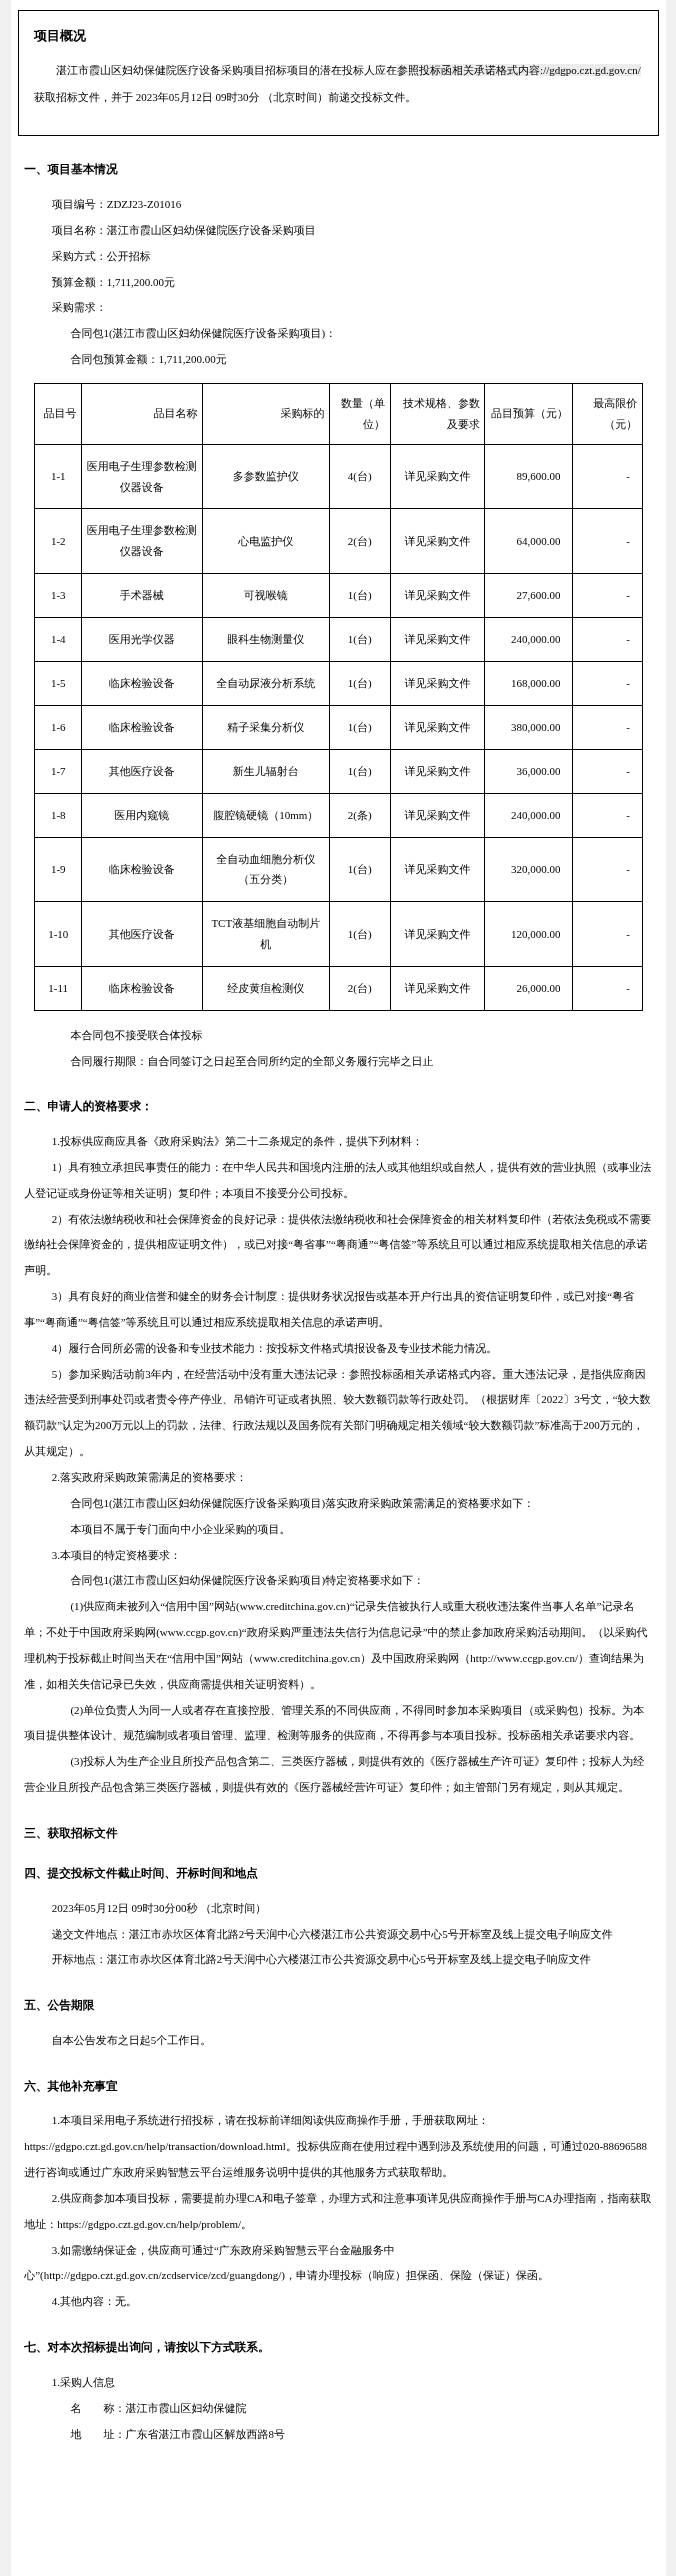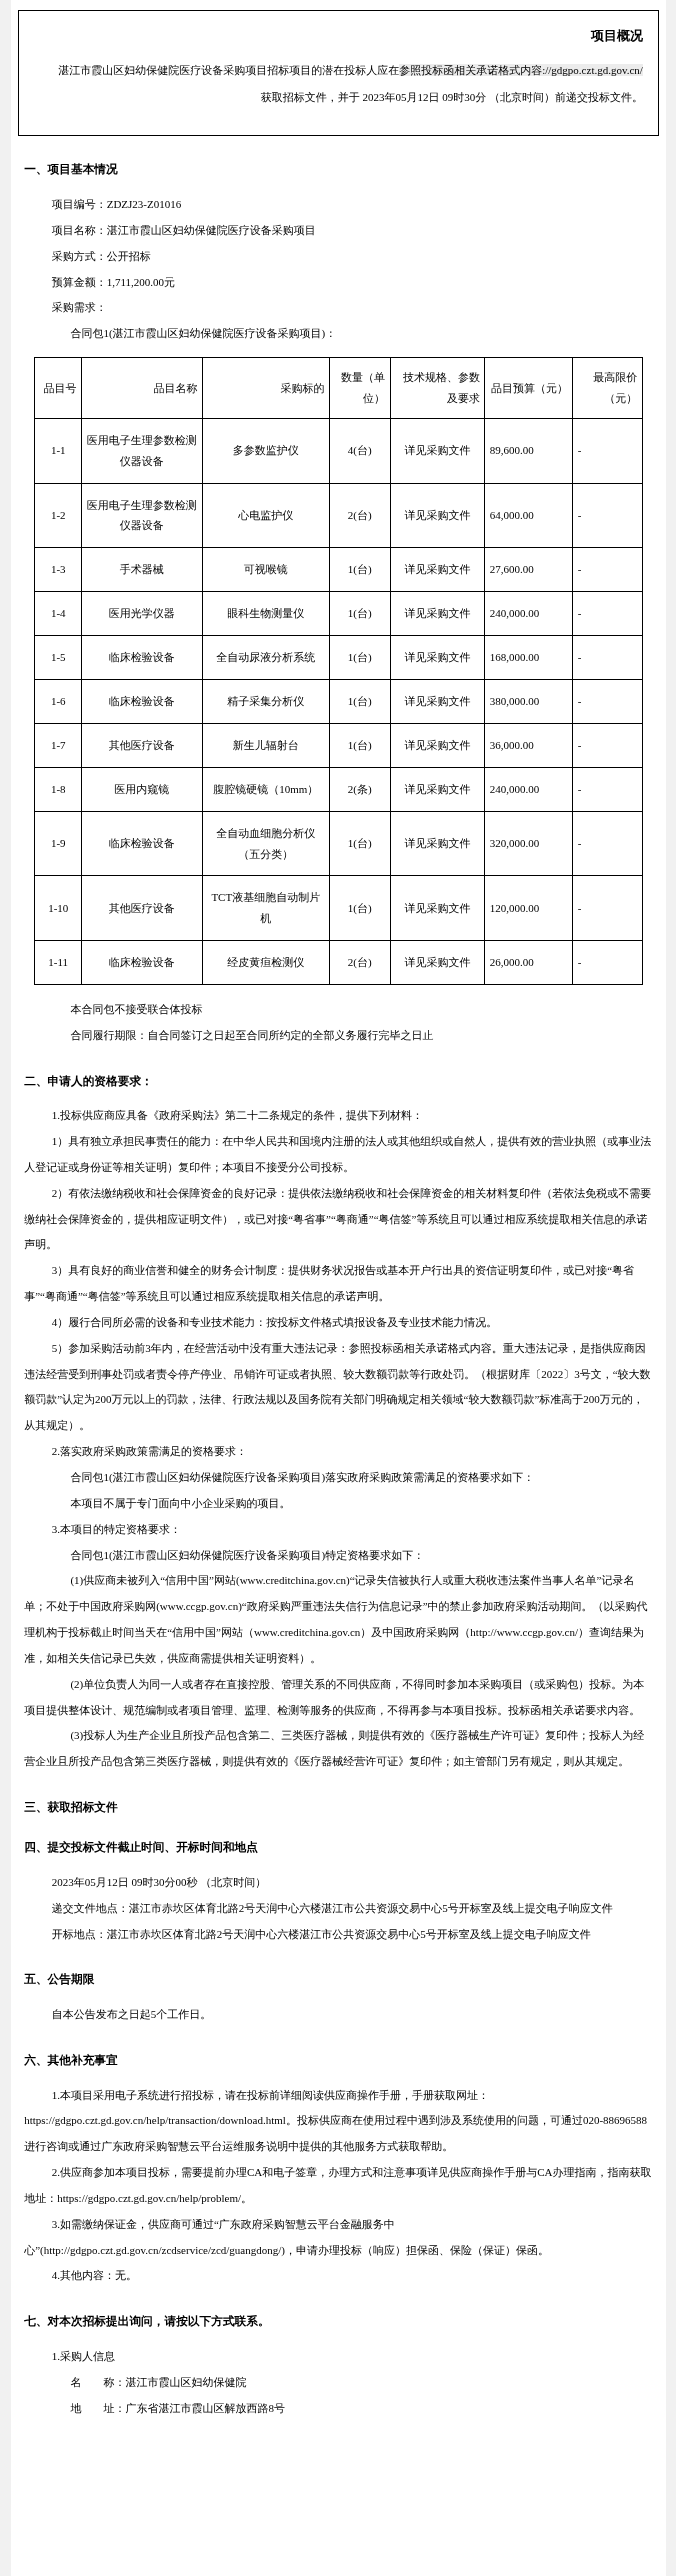--- a/index.html
+++ b/index.html
@@ -1,34 +1,34 @@
 <!DOCTYPE html>
 <html style="font-size:11.7px"><head>
 <meta charset="utf-8">
 <style>
   html,body{margin:0;padding:0;background:#f1f1f1;}
   body{width:677px;font-family:"Liberation Serif","DejaVu Serif",serif;color:#000;}
   .sheet{background:#ffffff;margin:0 11px;min-height:2576px;box-sizing:border-box;padding:7.3px 5.9px 22px;}
   .doc{padding:0 0 4.4px;}
   
-  .overview-box{border:1.5px solid #000;margin:2.9px 1.5px 26px;padding:7.3px 14.7px 23.4px;text-align:right;}
+  .overview-box{border:1.5px solid #000;margin:2.9px 1.5px 26px;padding:7.3px 14.7px 23.4px;}
   .overview-title{font-size:13px;font-weight:bold;margin:8.8px 0 11.7px;}
   .ovp{font-size:11px;line-height:2.5;margin:0;text-indent:2em;}
   .hl{background:#ececec;}
   
   .sec-h{font-size:11.7px;font-weight:bold;margin:25px 7.3px 14.7px;}
   .para{font-size:11px;line-height:2.35;margin:0 7.3px;}
   .ind-1{text-indent:2.5em;}
   .ind-2{text-indent:4.2em;}
   
   table.items{border-collapse:collapse;width:calc(100% - 35px);margin:10.3px 17.6px 11.7px;font-size:11px;}
   table.items th,table.items td{border:0.7px solid #000;text-align:center;vertical-align:middle;line-height:1.9;}
   table.items th{font-weight:normal;padding:8.8px 4.4px;text-align:right;}
   table.items td{padding:11px 4.4px;}
-  table.items td.num{text-align:left;padding-right:11.7px;}
+  table.items td.num{text-align:right;padding-right:11.7px;}
   table.items col.c1{width:7.5%;} table.items col.c2{width:19.5%;} table.items col.c3{width:20.5%;}
   table.items col.c4{width:9.8%;} table.items col.c5{width:15.3%;} table.items col.c6{width:14.2%;}
   table.items col.c7{width:11.2%;}
 </style>
 </head>
 <body>
 
 <div class="sheet">
   <div class="doc">
 
@@ -40,20 +40,21 @@
     <section>
       <div class="sec-h">一、项目基本情况</div>
       <div>
 
       <p class="para ind-1"><span>项目编号：ZDZJ23-Z01016</span></p>
           <p class="para ind-1"><span>项目名称：湛江市霞山区妇幼保健院医疗设备采购项目</span></p>
           <p class="para ind-1"><span>采购方式：公开招标</span></p>
           <p class="para ind-1"><span>预算金额：1,711,200.00元</span></p>
           <p class="para ind-1"><span>采购需求：</span></p>
           <p class="para ind-2"><span>合同包1(湛江市霞山区妇幼保健院医疗设备采购项目)：</span></p>
+          <p class="para ind-2"><span>合同包预算金额：1,711,200.00元</span></p>
         </div>
 
       <table class="items">
         <colgroup>
           <col class="c1">
             <col class="c2">
             <col class="c3">
             <col class="c4">
             <col class="c5">
             <col class="c6">

